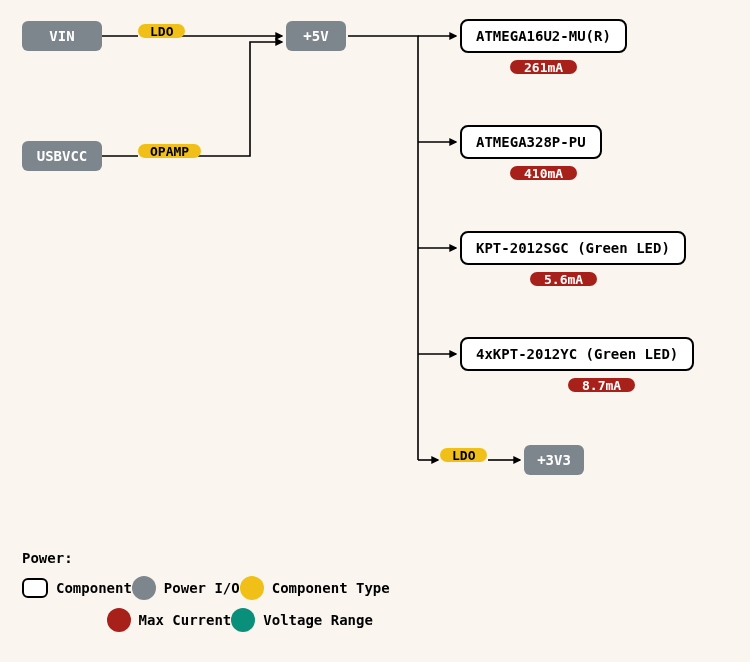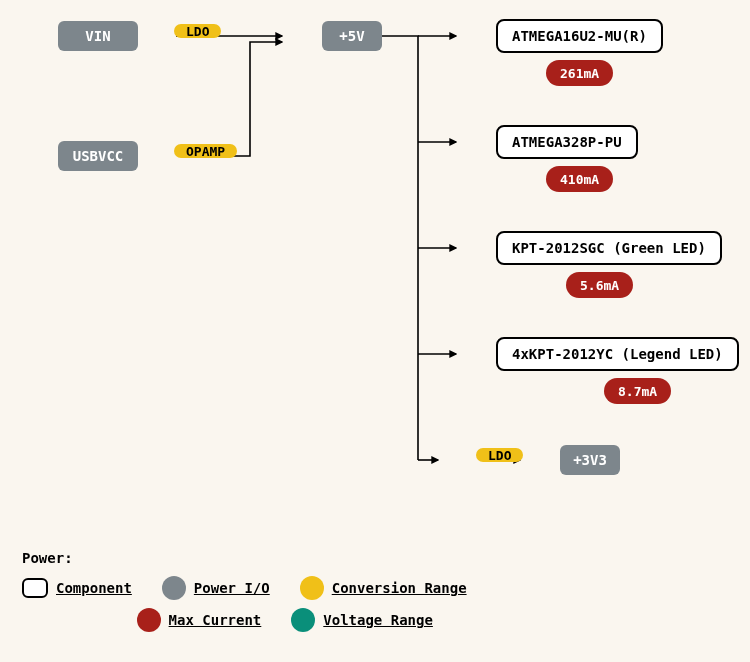--- a/index.html
+++ b/index.html
@@ -27,21 +27,20 @@
     pointer-events: none;
   }
   .node {
     position: absolute;
     display: flex;
     align-items: center;
     justify-content: center;
     font-size: 14px;
     font-weight: 600;
     white-space: nowrap;
-    margin-left: 36px;
   }
   .io {
     background: #7d868c;
     color: #fff;
     border-radius: 6px;
     padding: 6px 14px;
     height: 30px;
     min-width: 80px;
   }
   .io.small { min-width: 60px; padding: 6px 12px; }
@@ -59,36 +58,36 @@
     border: 2px solid #000;
     border-radius: 8px;
     padding: 4px 14px;
     height: 34px;
   }
   .current {
     background: #a8201a;
     color: #fff;
     border-radius: 14px;
     padding: 4px 14px;
-    height: 26px;
+    height: 14px;
     font-size: 13px;
   }
   
   .legend {
     position: absolute;
     left: 22px;
     bottom: 22px;
     font-size: 14px;
   }
   .legend h4 {
     margin: 0 0 10px 0;
     font-size: 14px;
     font-weight: 700;
   }
-  .legend .row { display: flex; gap: 30px; margin-bottom: 8px; text-decoration: underline; }
+  .legend .row { display: flex; margin-bottom: 8px; }
   .legend .item { display: flex; align-items: center; gap: 8px; font-weight: 600; }
   .sw-comp {
     width: 26px; height: 20px; background:#fff; border:2px solid #000; border-radius:6px;
   }
   .sw-round { width: 24px; height: 24px; border-radius: 50%; }
   .c-io   { background:#7d868c; }
   .c-conv { background:#f0c018; }
   .c-curr { background:#a8201a; }
   .c-volt { background:#0a8f7a; }
 </style>
@@ -155,21 +154,21 @@
     </div>
 
 <div class="node comp" style="left:460px;top:231px;">
       <span>KPT-2012SGC (Green LED)</span>
     </div>
 <div class="node current" style="left:530px;top:272px;">
       <span>5.6mA</span>
     </div>
 
 <div class="node comp" style="left:460px;top:337px;">
-      <span>4xKPT-2012YC (Legend LED)</span>
+      <span>4xKPT-2012YC (Green LED)</span>
     </div>
 <div class="node current" style="left:568px;top:378px;align-items:center;">
       <span>8.7mA</span>
     </div>
 
 <div class="node conv" style="left:440px;top:448px;">
       <span>LDO</span>
     </div>
 <div class="node io small" style="left:524px;top:445px;text-align:center;">
       <span>+3V3</span>
@@ -181,21 +180,21 @@
     <div class="item">
           <span class="sw-comp"></span>
           <span>Component</span>
         </div>
     <div class="item">
           <span class="sw-round c-io"></span>
           <span>Power I/O</span>
         </div>
     <div class="item">
           <span class="sw-round c-conv"></span>
-          <span>Conversion Range</span>
+          <span>Component Type</span>
         </div>
   </div>
   <div class="row">
     <div class="item" style="visibility:hidden;">
           <span class="sw-comp"></span>
           <span>spacer</span>
         </div>
     <div class="item">
           <span class="sw-round c-curr"></span>
           <span>Max Current</span>

